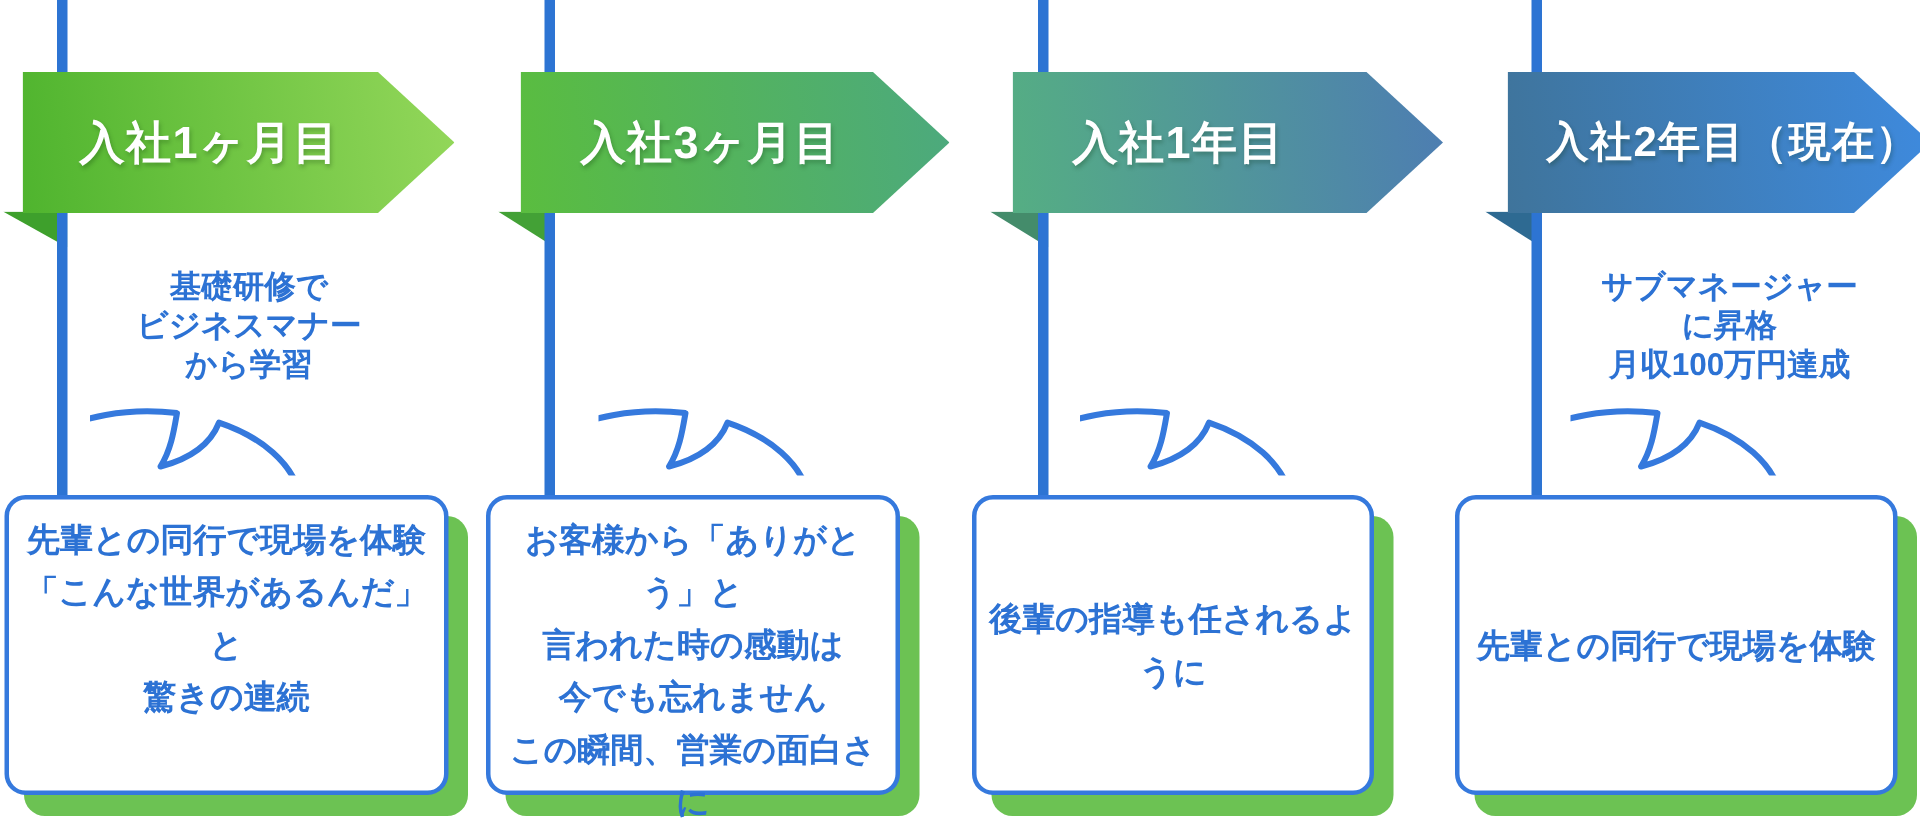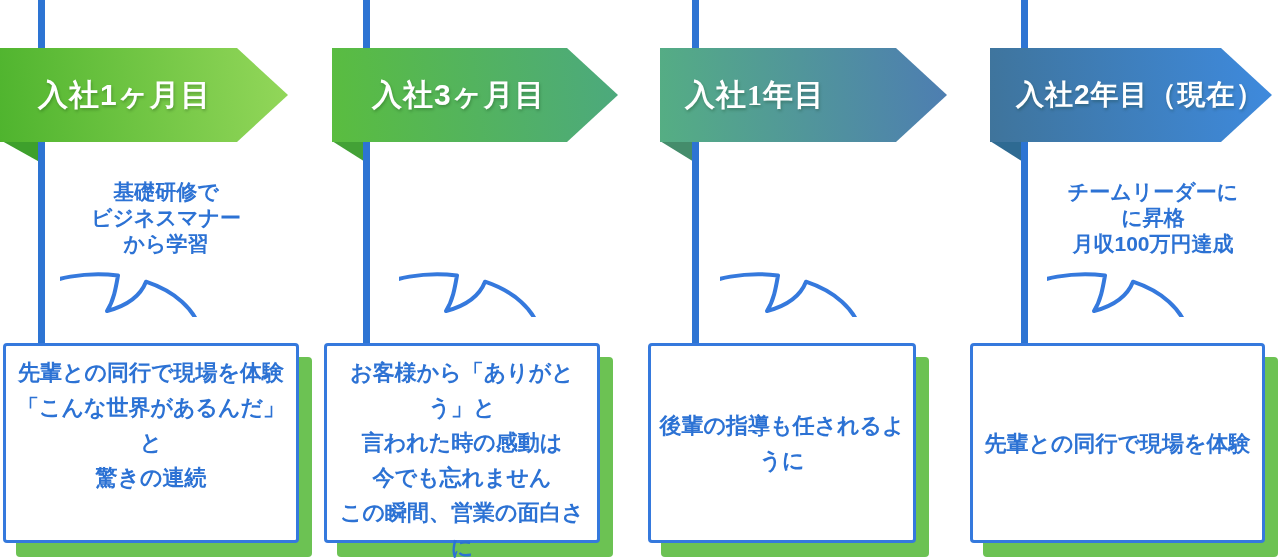--- a/index.html
+++ b/index.html
@@ -9,31 +9,32 @@
   }
   .vline{position:absolute;top:0;width:7px;height:346px;background:#2d74d3;z-index:2;}
   .fold{position:absolute;top:141px;height:24px;z-index:1;
         clip-path:polygon(0 0,100% 0,100% 100%);}
   .banner{
     position:absolute;top:48px;height:94px;z-index:3;box-sizing:border-box;
     clip-path:polygon(0 0, calc(100% - 51px) 0, 100% 50%, calc(100% - 51px) 100%, 0 100%);
     display:flex;align-items:center;
     color:#ffffff;font-weight:bold;font-size:30px;letter-spacing:1px;
     text-shadow:1px 2px 3px rgba(0,40,0,0.25);
+    margin-left:15px;
   }
   .bubble{position:absolute;top:147px;width:212px;height:170px;z-index:4;}
   .bubble svg{position:absolute;left:0;top:0;}
   .bubble-text{
     position:absolute;left:6px;right:6px;top:2px;height:138px;
     display:flex;align-items:center;justify-content:center;text-align:center;
     white-space:pre-line;color:#2c72d4;font-weight:bold;font-size:21px;line-height:26px;
   }
   .card{
-    position:absolute;top:343px;height:200px;z-index:5;box-sizing:border-box;
-    background:#ffffff;border:3px solid #3579dd;border-radius:4px;
+    position:absolute;top:330px;height:200px;z-index:5;box-sizing:border-box;
+    background:#ffffff;border:3px solid #3579dd;border-radius:14px;
     box-shadow:13px 14px 0 #6cc253;
     display:flex;justify-content:center;text-align:center;
     color:#2c72d4;font-weight:bold;font-size:22px;line-height:35px;white-space:pre-line;
     padding:9px 3px;
   }
   .card.v-top{align-items:flex-start;}
   .card.v-center{align-items:center;}
   .b1{background:linear-gradient(83deg,#4fb42e,#93d75a);}
   .b2{background:linear-gradient(83deg,#5abd3f,#4ca97e);text-align:right;}
   .b3{background:linear-gradient(83deg,#55ae83,#4d7db2);}
@@ -85,21 +86,21 @@
 言われた時の感動は
 今でも忘れません
 この瞬間、営業の面白さに
 気づきました</div>
     </div>
   </div>
 
   <div>
     <div class="fold f3" style="left:660px;width:39px;"></div>
     <div class="vline" style="left:692px;"></div>
-    <div class="banner b3" style="left:660px;width:287px;padding-left:25px;font-family:Liberation Serif, serif;">
+    <div class="banner b3" style="left:660px;width:287px;padding-left:40px;">
       <span>入社1年目</span>
     </div>
     <div class="bubble" style="left:720px;">
       <svg width="212" height="170" viewBox="0 0 212 170">
         <path d="M 58 128.4 A 103 66 0 1 0 86 134.7 C 80 150, 66 159, 47 164 C 54 153, 56 140, 58 128.4 Z" fill="#ffffff" stroke="#3579dd" stroke-width="4" stroke-linejoin="round"></path>
       </svg>
     </div>
     <div class="card v-center" style="left:648px;width:268px;">
       <div>後輩の指導も任されるように</div>
     </div>
@@ -108,21 +109,21 @@
   <div>
     <div class="fold f4" style="left:990px;width:38px;"></div>
     <div class="vline" style="left:1021px;"></div>
     <div class="banner b4" style="left:990px;width:282px;padding-left:26px;font-size:28px;">
       <span>入社2年目（現在）</span>
     </div>
     <div class="bubble" style="left:1047px;">
       <svg width="212" height="170" viewBox="0 0 212 170">
         <path d="M 58 128.4 A 103 66 0 1 0 86 134.7 C 80 150, 66 159, 47 164 C 54 153, 56 140, 58 128.4 Z" fill="#ffffff" stroke="#3579dd" stroke-width="4" stroke-linejoin="round"></path>
       </svg>
-      <div class="bubble-text">チームリーダーに
+      <div class="bubble-text">サブマネージャー
 に昇格
 月収100万円達成</div>
     </div>
     <div class="card v-center" style="left:970px;width:295px;">
       <div>先輩との同行で現場を体験</div>
     </div>
   </div>
 
 </div>
 

